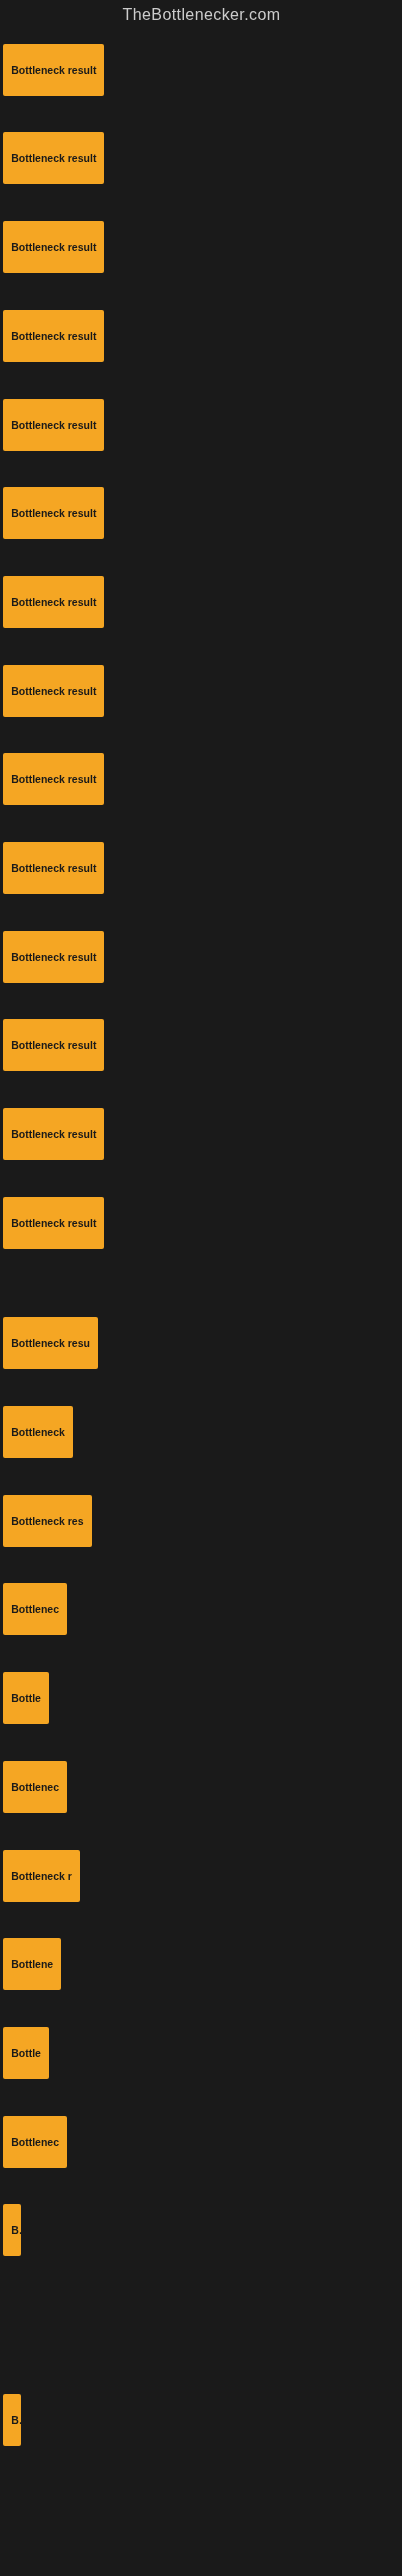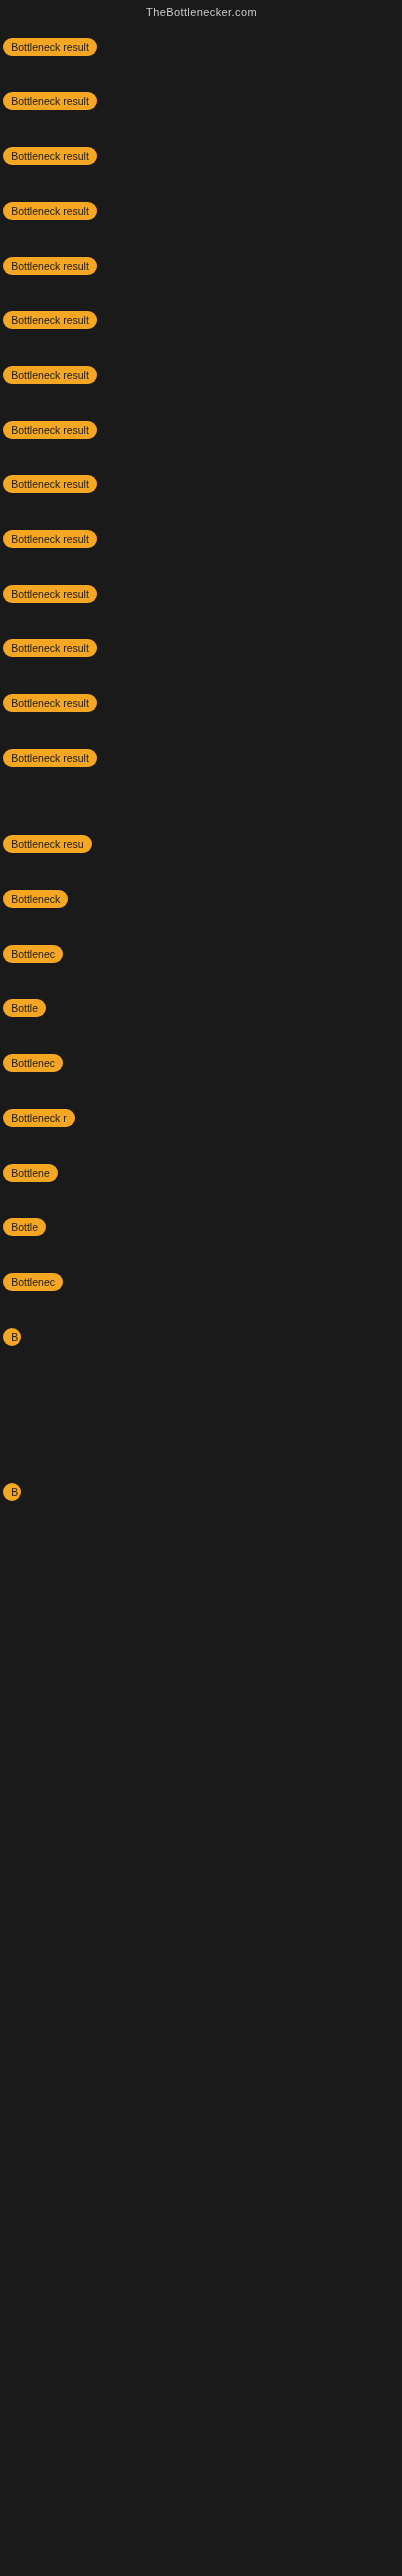--- a/index.html
+++ b/index.html
@@ -13,37 +13,37 @@
       width: 403px;
       min-height: 2576px;
       font-family: Arial, sans-serif;
       position: relative;
     }
 
     .site-header {
       text-align: center;
       padding: 6.4px 0 9.7px 0;
       color: #cccccc;
-      font-size: 11px;
+      font-size: 16px;
       letter-spacing: 0.4px;
     }
 
     .bottleneck-item {
       margin-bottom: 0;
       padding: 9.7px 0 24px 0;
     }
 
     .bottleneck-badge {
       display: inline-block;
       background-color: #f5a623;
       color: #1a1a1a;
       font-size: 10.5px;
-      font-weight: normal;
-      padding: 3px 8px;
-      border-radius: 9px;
+      font-weight: bold;
+      padding: 20px 8px;
+      border-radius: 2px;
       white-space: nowrap;
       overflow: hidden;
     }
 
     .items-container {
       padding-left: 3.2px;
     }
   </style>
 </head>
 <body>
@@ -62,20 +62,21 @@
     <div class="bottleneck-item"><span class="bottleneck-badge" style="max-width: 153px; overflow: hidden; text-overflow: ellipsis;">Bottleneck result</span></div>
     <div class="bottleneck-item"><span class="bottleneck-badge" style="max-width: 153px; overflow: hidden; text-overflow: ellipsis;">Bottleneck result</span></div>
     <div class="bottleneck-item"><span class="bottleneck-badge" style="max-width: 153px; overflow: hidden; text-overflow: ellipsis;">Bottleneck result</span></div>
     <div class="bottleneck-item"><span class="bottleneck-badge" style="max-width: 153px; overflow: hidden; text-overflow: ellipsis;">Bottleneck result</span></div>
     <div class="bottleneck-item"><span class="bottleneck-badge" style="max-width: 153px; overflow: hidden; text-overflow: ellipsis;">Bottleneck result</span></div>
     <div class="bottleneck-item"><span class="bottleneck-badge" style="max-width: 153px; overflow: hidden; text-overflow: ellipsis;">Bottleneck result</span></div>
     <div class="bottleneck-item"><span class="bottleneck-badge" style="max-width: 153px; overflow: hidden; text-overflow: ellipsis;">Bottleneck result</span></div>
     <div class="bottleneck-item"><span class="bottleneck-badge" style="max-width: 153px; overflow: hidden; text-overflow: ellipsis;">Bottleneck result</span></div>
     <div class="bottleneck-item"><span class="bottleneck-badge" style="max-width: 141px; overflow: hidden; text-overflow: ellipsis; margin-top: 32px;">Bottleneck resu</span></div>
     <div class="bottleneck-item"><span class="bottleneck-badge" style="max-width: 89px; overflow: hidden; text-overflow: ellipsis;">Bottleneck</span></div>
+    <div class="bottleneck-item"><span class="bottleneck-badge" style="max-width: 125px; overflow: hidden; text-overflow: ellipsis;">Bottleneck res</span></div>
     <div class="bottleneck-item"><span class="bottleneck-badge" style="max-width: 89px; overflow: hidden; text-overflow: ellipsis;">Bottlenec</span></div>
     <div class="bottleneck-item"><span class="bottleneck-badge" style="max-width: 74px; overflow: hidden; text-overflow: ellipsis;">Bottle</span></div>
     <div class="bottleneck-item"><span class="bottleneck-badge" style="max-width: 89px; overflow: hidden; text-overflow: ellipsis;">Bottlenec</span></div>
     <div class="bottleneck-item"><span class="bottleneck-badge" style="max-width: 125px; overflow: hidden; text-overflow: ellipsis;">Bottleneck r</span></div>
     <div class="bottleneck-item"><span class="bottleneck-badge" style="max-width: 63px; overflow: hidden; text-overflow: ellipsis;">Bottlene</span></div>
     <div class="bottleneck-item"><span class="bottleneck-badge" style="max-width: 74px; overflow: hidden; text-overflow: ellipsis;">Bottle</span></div>
     <div class="bottleneck-item"><span class="bottleneck-badge" style="max-width: 89px; overflow: hidden; text-overflow: ellipsis;">Bottlenec</span></div>
     <div class="bottleneck-item"><span class="bottleneck-badge" style="max-width: 17.7px; overflow: hidden; text-overflow: ellipsis;">B</span></div>
     <div class="bottleneck-item"></div>
     <div class="bottleneck-item"></div>

